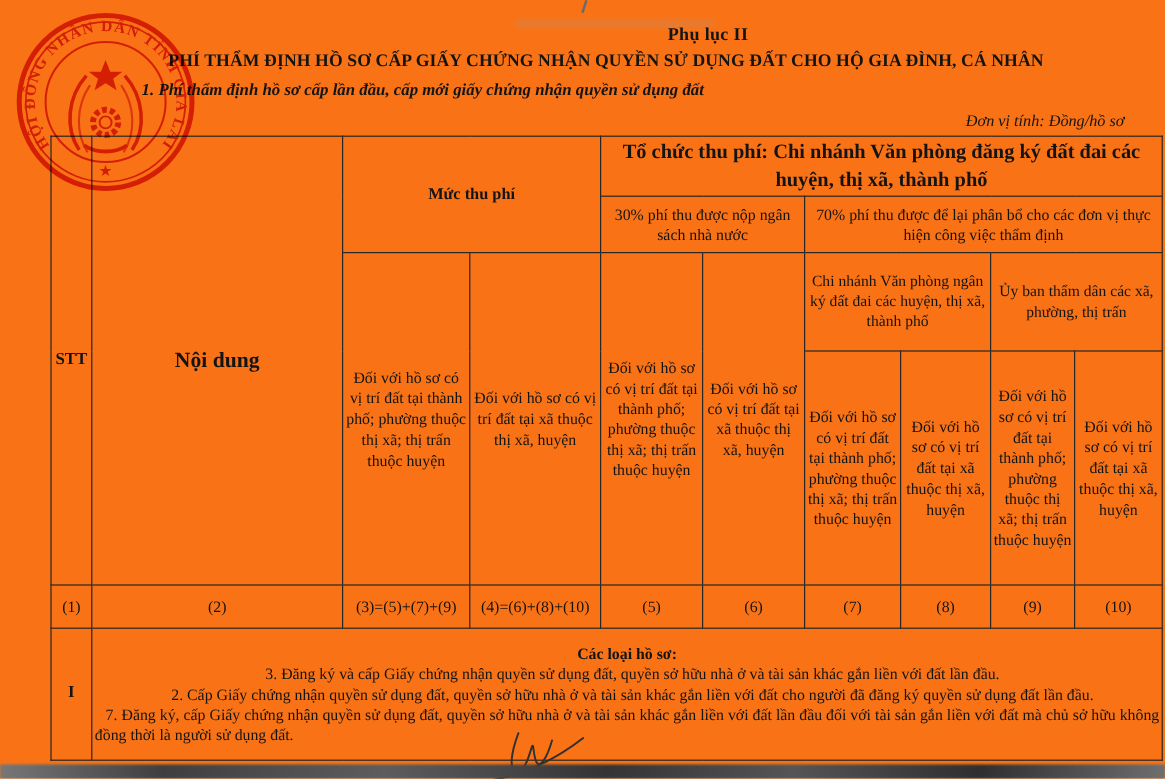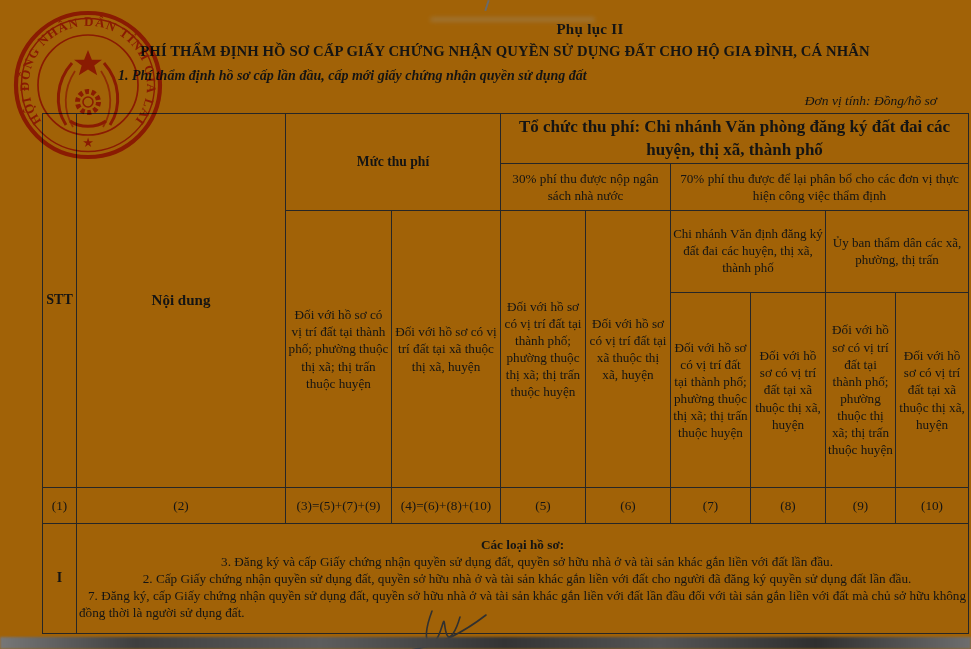--- a/index.html
+++ b/index.html
@@ -1,18 +1,18 @@
 <!DOCTYPE html>
 <html><head>
 <meta charset="utf-8">
 <style>
   * { margin:0; padding:0; box-sizing:border-box; }
   html,body { width:971px; height:649px; overflow:hidden; background:#ffffff; }
   body { font-family:"Liberation Serif","DejaVu Serif",serif; color:#141414; position:relative; }
-  .page { position:absolute; inset:0; background:#a16207; }
+  .page { position:absolute; inset:0; background:#f97316; }
 
   
   .appendix-label { position:absolute; left:210px; top:21px; width:760px; text-align:center;
     font-size:15px; font-weight:bold; letter-spacing:.3px; }
   .main-title { position:absolute; left:40px; top:43px; width:930px; text-align:center;
     font-size:14.7px; font-weight:bold; letter-spacing:.1px; }
   .section-line { position:absolute; left:118px; top:68px; width:700px;
     font-size:14px; font-weight:bold; font-style:italic; }
   .unit-note { position:absolute; right:34px; top:93px; font-size:13.5px; font-style:italic; }
 
@@ -68,34 +68,34 @@
       <col style="width:85px">
         <col style="width:85px">
         <col style="width:80px">
         <col style="width:75px">
       <col style="width:70px">
         <col style="width:73px">
     </colgroup>
     <tbody>
         <tr style="height:50px">
       <td class="bold" rowspan="4" style="font-size:14px">STT</td>
-      <td class="bold" rowspan="4" style="font-size:15px">Nội dung</td>
+      <td class="bold" rowspan="4" style="font-size:18px">Nội dung</td>
       <td class="bold" colspan="2" rowspan="2" style="font-size:13.6px">Mức thu phí</td>
       <td class="bold" colspan="6" style="font-size:17px">Tổ chức thu phí: Chi nhánh Văn phòng đăng ký đất đai các huyện, thị xã, thành phố</td>
     </tr>
     <tr style="height:47px">
       <td colspan="2">30% phí thu được nộp ngân sách nhà nước</td>
       <td colspan="4">70% phí thu được để lại phân bổ cho các đơn vị thực hiện công việc thẩm định</td>
     </tr>
     <tr style="height:82px">
       <td class="v-top" rowspan="2">Đối với hồ sơ có vị trí đất tại thành phố; phường thuộc thị xã; thị trấn thuộc huyện</td>
       <td class="v-top" rowspan="2">Đối với hồ sơ có vị trí đất tại xã thuộc thị xã, huyện</td>
       <td class="v-top" rowspan="2">Đối với hồ sơ có vị trí đất tại thành phố; phường thuộc thị xã; thị trấn thuộc huyện</td>
       <td class="v-top" rowspan="2">Đối với hồ sơ có vị trí đất tại xã thuộc thị xã, huyện</td>
-      <td colspan="2" style="font-size:13px">Chi nhánh Văn định đăng ký đất đai các huyện, thị xã, thành phố</td>
+      <td colspan="2" style="font-size:13px">Chi nhánh Văn phòng ngân ký đất đai các huyện, thị xã, thành phố</td>
       <td colspan="2" style="font-size:13px">Ủy ban thẩm dân các xã, phường, thị trấn</td>
     </tr>
     <tr style="height:195px">
       <td class="v-top-sm">Đối với hồ sơ có vị trí đất tại thành phố; phường thuộc thị xã; thị trấn thuộc huyện</td>
       <td class="v-top-sm">Đối với hồ sơ có vị trí đất tại xã thuộc thị xã, huyện</td>
       <td class="v-top-sm">Đối với hồ sơ có vị trí đất tại thành phố; phường thuộc thị xã; thị trấn thuộc huyện</td>
       <td class="v-top-sm">Đối với hồ sơ có vị trí đất tại xã thuộc thị xã, huyện</td>
     </tr>
     <tr style="height:36px">
       <td class="numcell">(1)</td>

